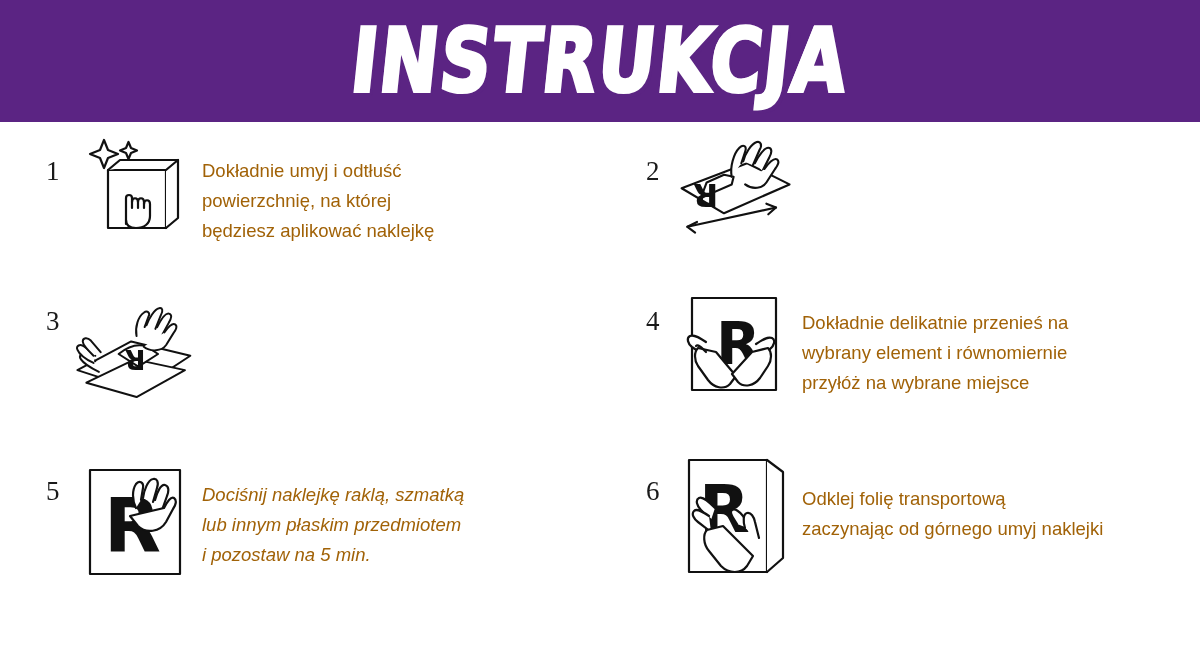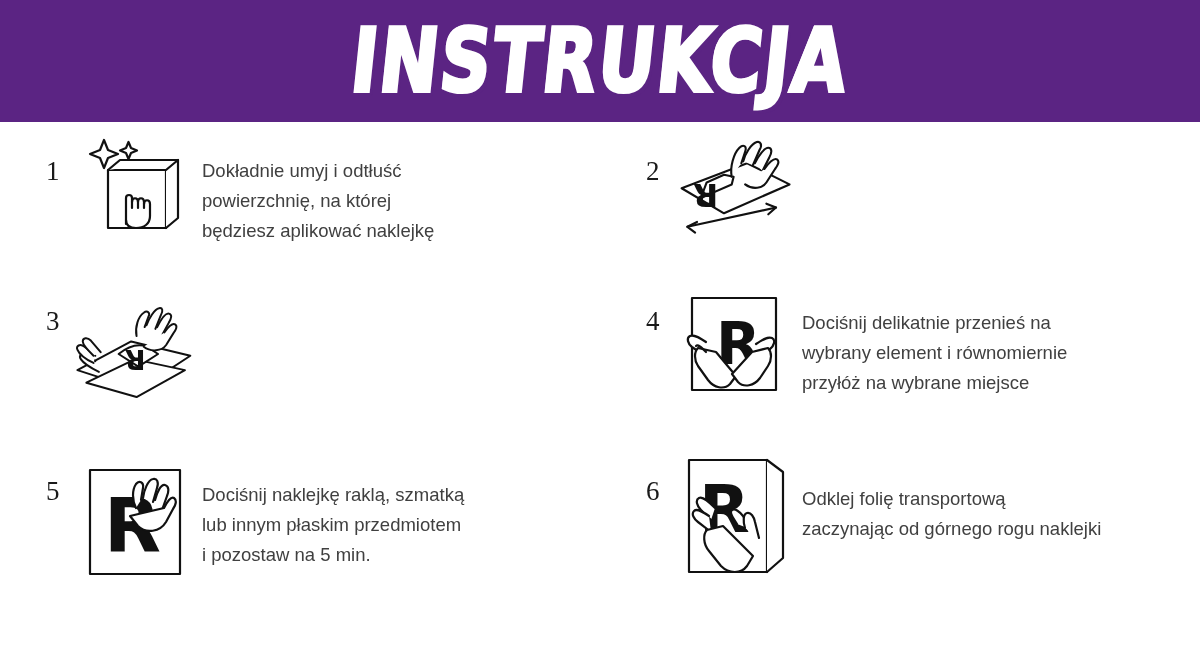--- a/index.html
+++ b/index.html
@@ -87,31 +87,31 @@
     padding-top: 6px;
   }
   .step-fig svg {
     display: block;
   }
   .step-text {
     flex: 1 1 auto;
     font-family: "Liberation Sans", sans-serif;
     font-size: 18.5px;
     line-height: 1.62;
-    color: #404040;
+    color: #a16207;
     padding-top: 26px;
     padding-right: 8px;
     white-space: pre-line;
   }
 
   
   .step-2 .step-text { padding-top: 22px; }
   .step-3 .step-text { padding-top: 30px; }
   .step-4 .step-text { padding-top: 28px; }
-  .step-5 .step-text { padding-top: 30px; }
+  .step-5 .step-text { padding-top: 30px; font-style: italic; }
   .step-6 .step-text { padding-top: 34px; }
   .step-3 .step-fig { padding-top: 14px; }
   .step-5 .step-fig { padding-top: 10px; }
   .step-6 .step-fig { padding-top: 4px; }
 </style>
 </head>
 <body>
 
 <div class="page">
 
@@ -184,21 +184,21 @@
         <svg width="130" height="130" viewBox="0 0 130 130" fill="none" stroke="#111" stroke-width="2.2" stroke-linecap="round" stroke-linejoin="round">
           <path d="M20 12 L104 12 L104 104 L20 104 Z" fill="#fff"></path>
           <text x="44" y="78" font-family="DejaVu Sans, sans-serif" font-size="58" font-weight="bold" fill="#111" stroke="none">R</text>
           <path d="M34 56 C28 52 22 48 18 50 C14 52 16 58 20 61 L30 68" fill="#fff"></path>
           <path d="M26 62 C22 66 22 74 26 80 L36 94 C42 102 52 104 58 98 L64 90 L44 66 Z" fill="#fff"></path>
           <path d="M34 66 C30 62 26 58 24 60"></path>
           <path d="M84 58 C90 54 96 50 100 52 C104 54 102 60 98 63 L90 68" fill="#fff"></path>
           <path d="M96 62 C100 66 100 74 96 80 L88 92 C82 100 72 102 66 96 L60 88 L80 66 Z" fill="#fff"></path>
         </svg>
       </div>
-      <div class="step-text">Dociśnij delikatnie przenieś na
+      <div class="step-text">Dokładnie delikatnie przenieś na
 wybrany element i równomiernie
 przyłóż na wybrane miejsce</div>
     </div>
 
     <div class="step step-5">
       <div class="step-num">5</div>
       <div class="step-fig">
         <svg width="115" height="130" viewBox="0 0 115 130" fill="none" stroke="#111" stroke-width="2.2" stroke-linecap="round" stroke-linejoin="round">
           <path d="M10 10 L100 10 L100 114 L10 114 Z" fill="#fff"></path>
           <text x="24" y="92" font-family="DejaVu Sans, sans-serif" font-size="74" font-weight="bold" fill="#111" stroke="none">R</text>
@@ -221,17 +221,17 @@
           <path d="M92 6 L108 18 L108 104 L92 118" fill="#fff"></path>
           <text x="24" y="78" font-family="DejaVu Sans, sans-serif" font-size="66" font-weight="bold" fill="#111" stroke="none">R</text>
           <path d="M40 54 C34 48 28 42 24 44 C20 46 22 52 26 56 L36 66" fill="#fff"></path>
           <path d="M34 62 C28 58 22 54 19 57 C16 60 19 65 23 68 L36 78" fill="#fff"></path>
           <path d="M32 76 C28 80 28 90 34 97 L46 112 C54 120 66 120 72 112 L78 102 L48 72 Z" fill="#fff"></path>
           <path d="M62 70 C58 64 54 58 57 56 C60 54 65 58 68 62 L78 76" fill="#fff"></path>
           <path d="M70 74 C68 68 68 60 72 59 C76 58 79 63 80 68 L84 84" fill="#fff"></path>
         </svg>
       </div>
       <div class="step-text">Odklej folię transportową
-zaczynając od górnego rogu naklejki</div>
+zaczynając od górnego umyj naklejki</div>
     </div>
 
   </div>
 </div>
 
 </body></html>

